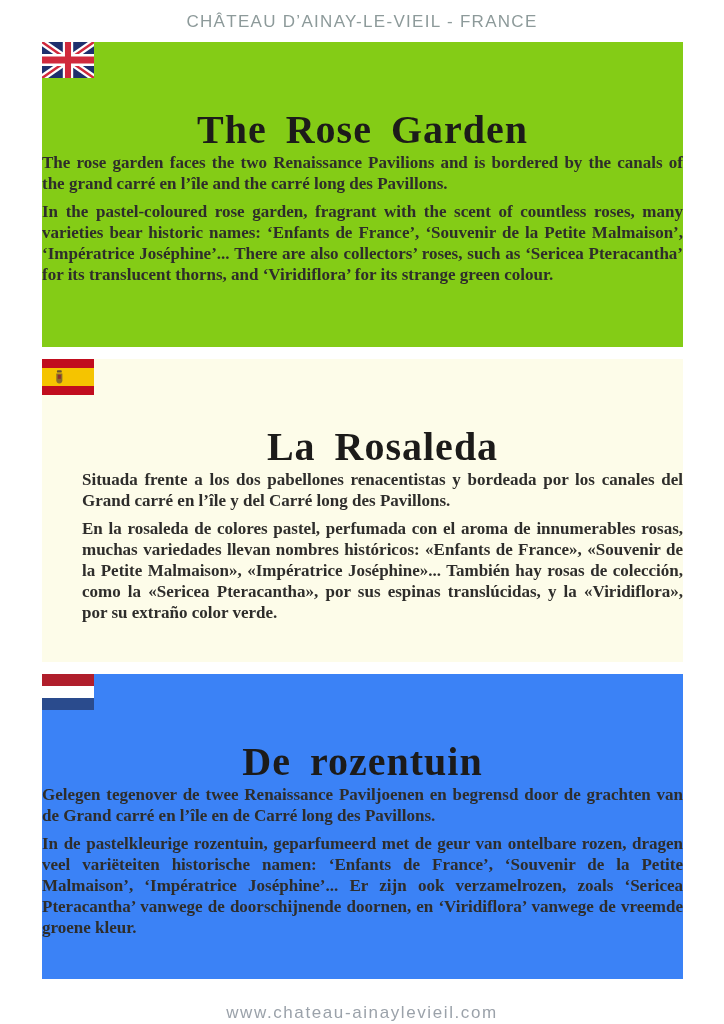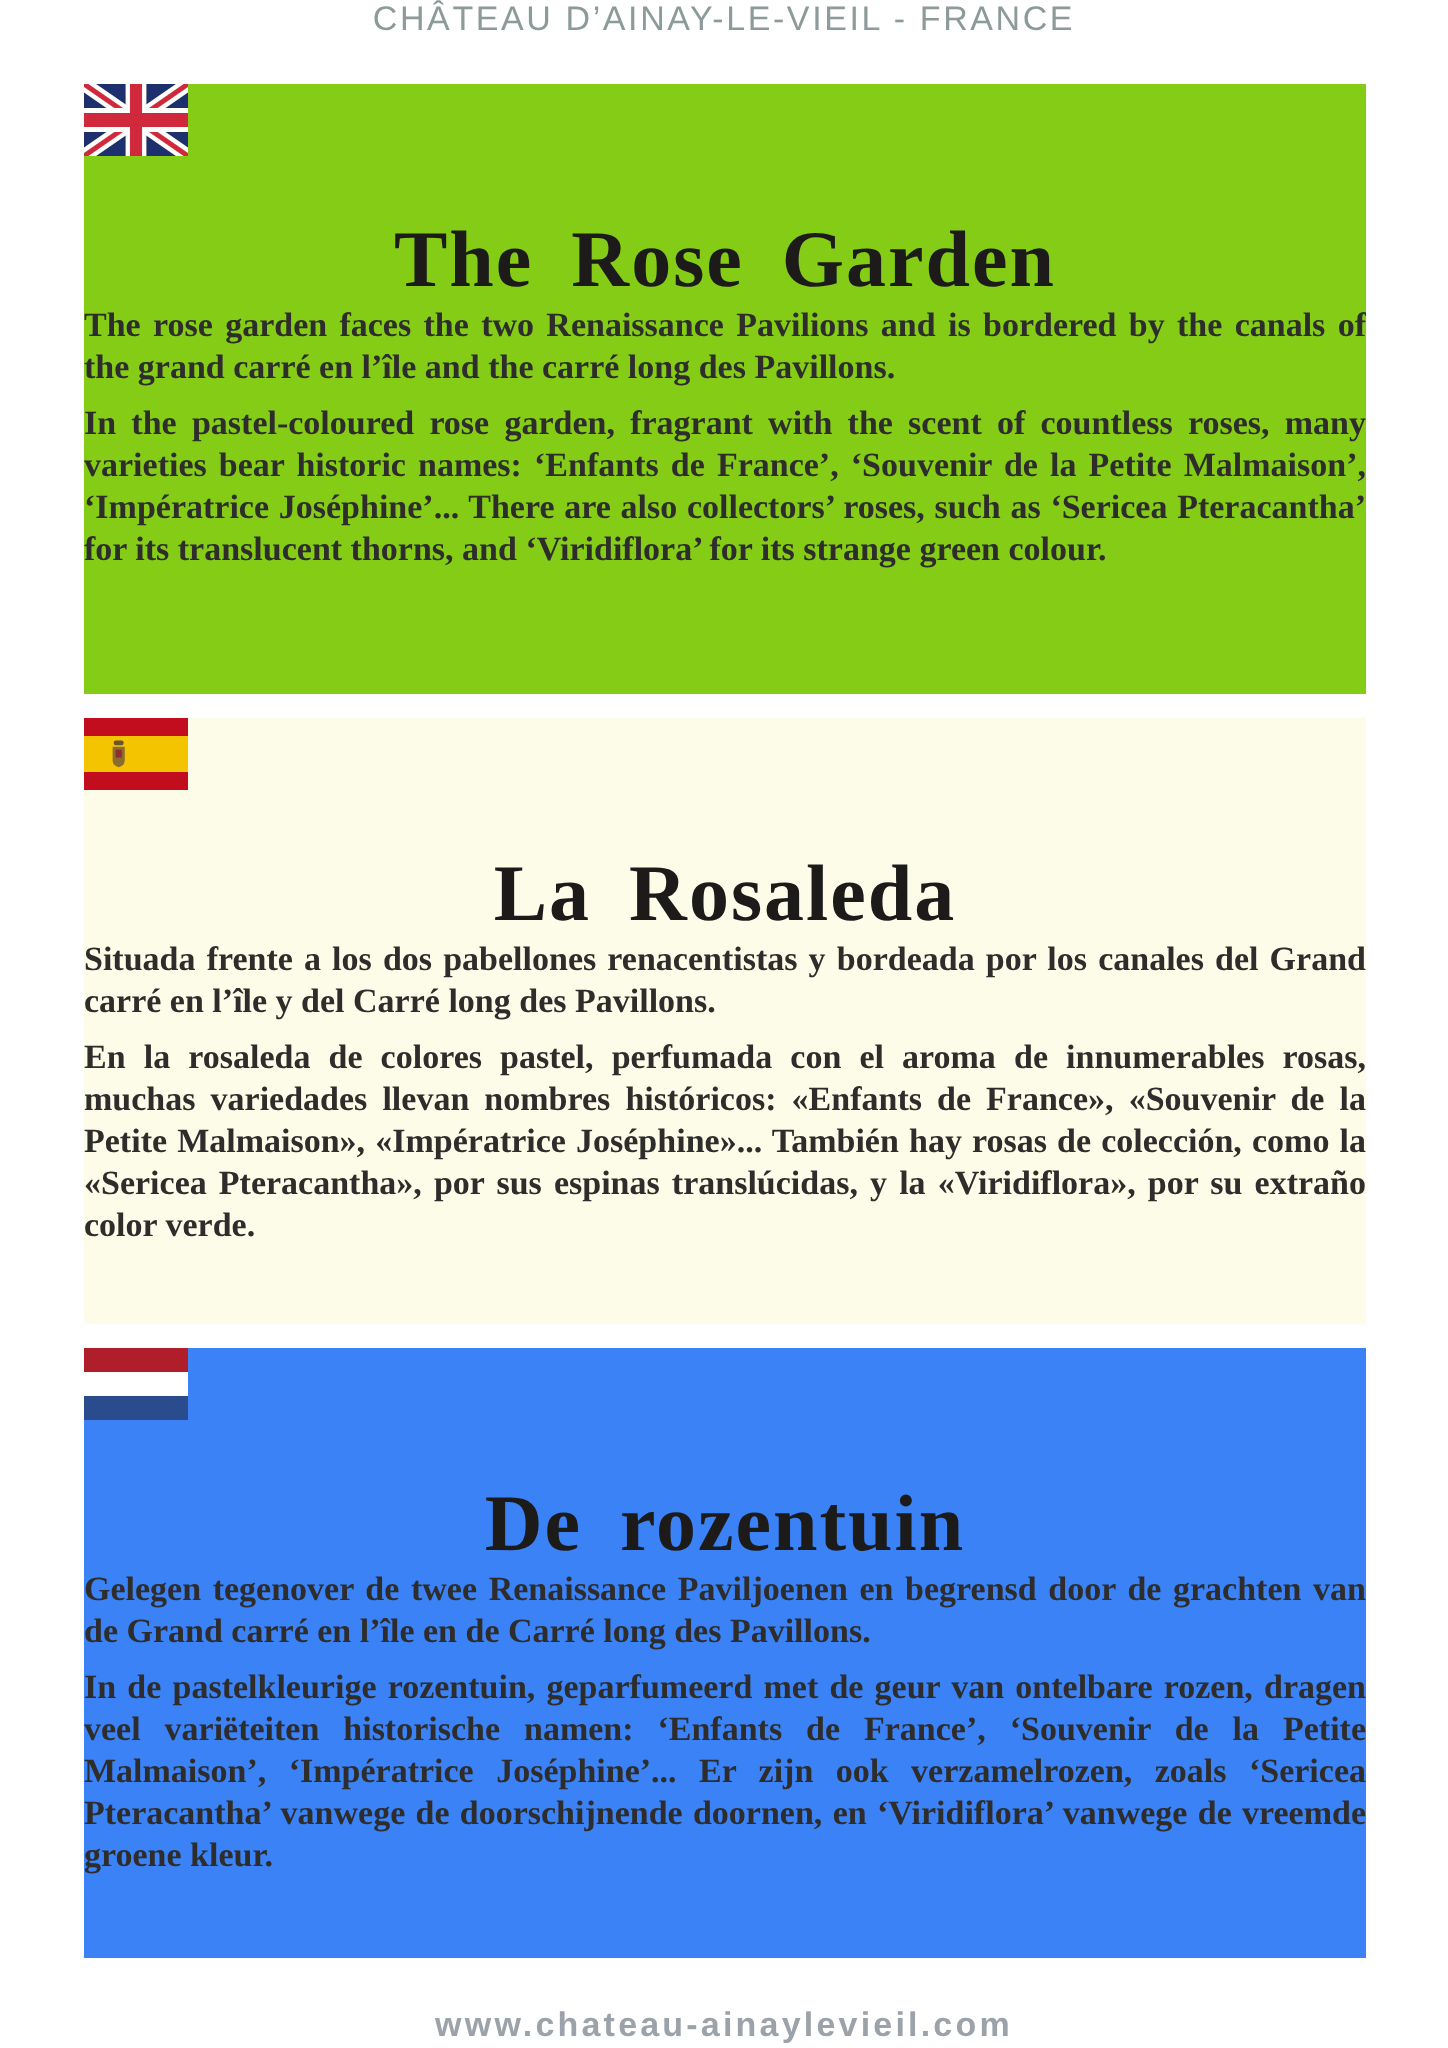--- a/index.html
+++ b/index.html
@@ -18,36 +18,36 @@
   .page {
     position: relative;
     width: 724px;
     height: 1024px;
     margin: 0 auto;
     background: var(--page-bg);
     overflow: hidden;
   }
   .header {
     height: 42px;
-    padding-top: 0;
+    padding-top: 12px;
     text-align: center;
     font-family: "Liberation Sans", sans-serif;
     font-size: 17px;
     font-weight: 400;
     letter-spacing: 1.3px;
     color: var(--header-text);
   }
   .lang-section {
     position: relative;
     width: 641px;
     margin: 0 41px 12px 42px;
     height: 305px;
     overflow: hidden;
   }
-  .lang-section.mid { height: 303px; }
+  .lang-section.mid { height: 303px; padding-left: 40px; }
   .flag {
     position: absolute;
     top: 0;
     left: 0;
     width: 52px;
     height: 36px;
     display: block;
   }
   .flag svg { display: block; width: 100%; height: 100%; }
   .section-title {
@@ -68,21 +68,21 @@
     line-height: 21px;
     font-weight: 700;
     color: var(--body-text);
     text-align: justify;
   }
   .footer {
     padding-top: 12px;
     text-align: center;
     font-family: "Liberation Sans", sans-serif;
     font-size: 17px;
-    font-weight: 700;
+    font-weight: 400;
     letter-spacing: 1.6px;
     color: var(--footer-text);
   }
 </style>
 </head>
 <body>
 
 <div class="page">
 
   <div class="header">

